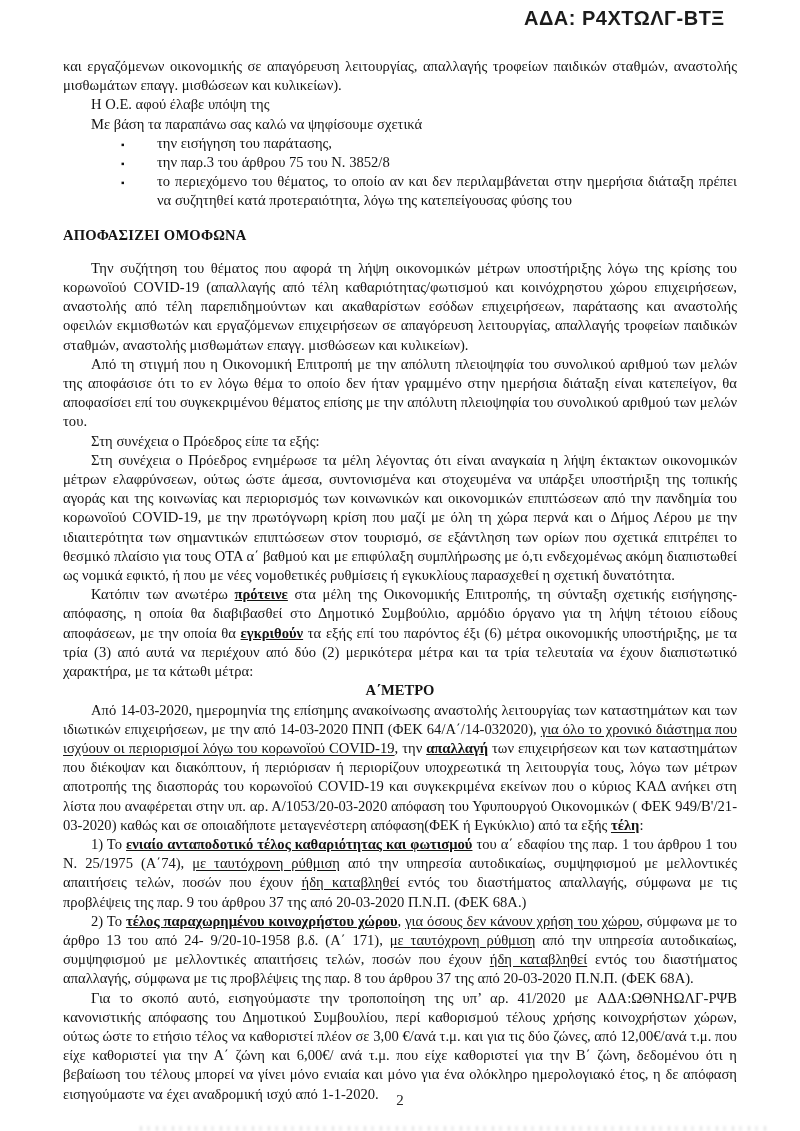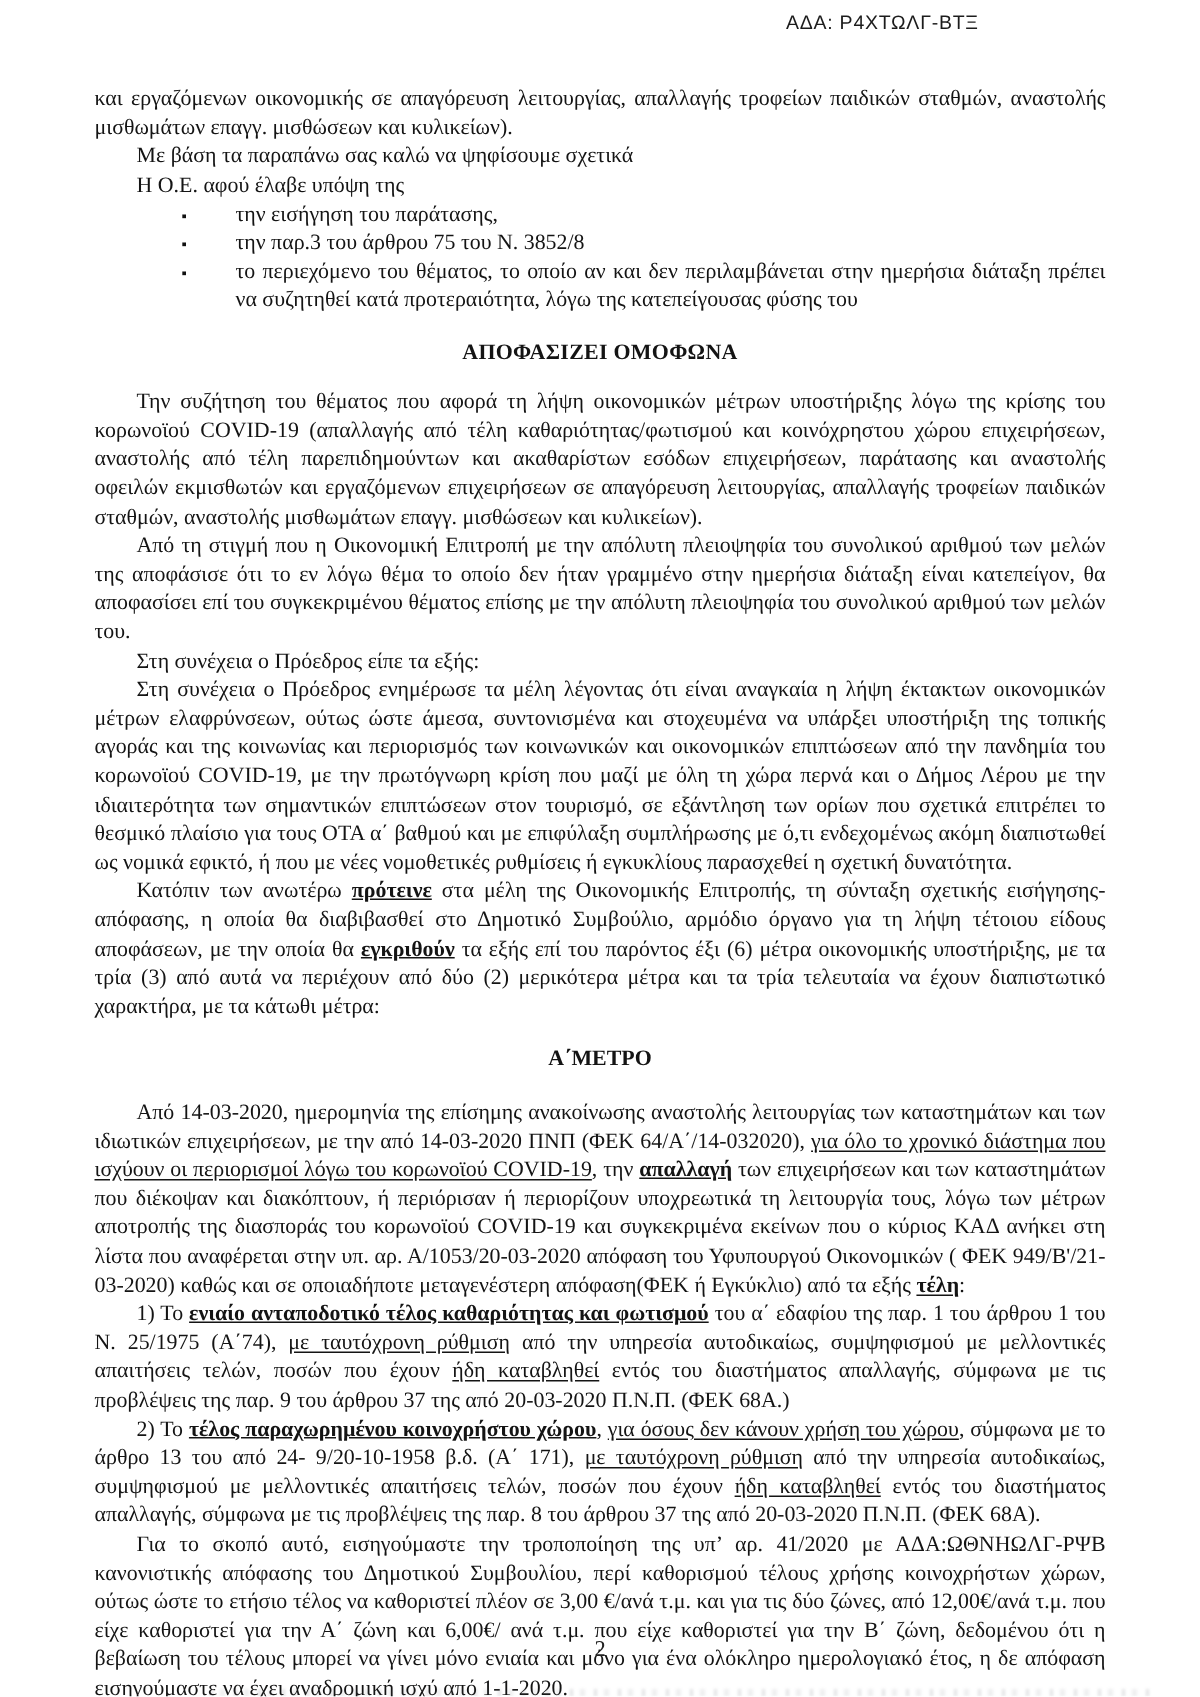--- a/index.html
+++ b/index.html
@@ -7,35 +7,36 @@
     position:relative;
     width:800px;height:1131px;
     background:#ffffff;
     overflow:hidden;
     font-family:"Liberation Serif","DejaVu Serif",serif;
     color:#141414;
   }
   .ada{
     position:absolute;top:7px;left:524px;
     font-family:"Liberation Sans","DejaVu Sans",sans-serif;
-    font-size:13px;letter-spacing:.5px;color:#1c1c1c;
+    font-size:20px;letter-spacing:.5px;color:#1c1c1c;
     white-space:nowrap;
+    font-weight:bold;
   }
   .docbody{
     position:absolute;left:63px;top:57px;width:674px;
     font-size:14.6px;line-height:19.2px;
     text-align:justify;
   }
   .docbody p{margin:0;}
   .docbody p.ind{text-indent:28px;}
   .h1{
-    text-align:center;font-weight:bold;
+    font-weight:bold;
     margin:15px 0 14px 0;letter-spacing:.2px;
   }
-  .h2{text-align:center;font-weight:bold;margin:16px;}
+  .h2{text-align:center;font-weight:bold;margin:0;}
   ul.bullets{
     list-style:none;margin:0 0 0 58px;padding:0;
   }
   ul.bullets li{
     position:relative;padding-left:36px;
   }
   ul.bullets li .marker{
     position:absolute;left:0;top:1px;font-size:10px;color:#111;
   }
   .b{font-weight:bold;text-decoration:underline;}
@@ -52,22 +53,22 @@
     filter:blur(1px);
   }
 </style>
 </head>
 <body>
 
 <div class="page">
   <div class="ada">ΑΔΑ: Ρ4ΧΤΩΛΓ-ΒΤΞ</div>
   <div class="docbody">
       <p><span>και εργαζόμενων οικονομικής σε απαγόρευση λειτουργίας, απαλλαγής τροφείων παιδικών σταθμών, αναστολής μισθωμάτων επαγγ. μισθώσεων και κυλικείων).</span></p>
+      <p class="ind"><span>Η Ο.Ε. αφού έλαβε υπόψη της</span></p>
       <p class="ind"><span>Με βάση τα παραπάνω σας καλώ να ψηφίσουμε σχετικά</span></p>
-      <p class="ind"><span>Η Ο.Ε. αφού έλαβε υπόψη της</span></p>
       <ul class="bullets">
         <li><span class="marker">▪</span><span>την εισήγηση του παράτασης,</span></li>
         <li><span class="marker">▪</span><span>την παρ.3 του άρθρου 75 του Ν. 3852/8</span></li>
         <li><span class="marker">▪</span><span>το περιεχόμενο του θέματος, το οποίο αν και δεν περιλαμβάνεται στην ημερήσια διάταξη πρέπει να συζητηθεί κατά προτεραιότητα, λόγω της κατεπείγουσας φύσης του</span></li>
       </ul>
       <div class="h1"><span>ΑΠΟΦΑΣΙΖΕΙ ΟΜΟΦΩΝΑ</span></div>
       <p class="ind"><span>Την συζήτηση του θέματος που αφορά τη λήψη οικονομικών μέτρων υποστήριξης λόγω της κρίσης του κορωνοϊού COVID-19 (απαλλαγής από τέλη καθαριότητας/φωτισμού και κοινόχρηστου χώρου επιχειρήσεων, αναστολής από τέλη παρεπιδημούντων και ακαθαρίστων εσόδων επιχειρήσεων, παράτασης και αναστολής οφειλών εκμισθωτών και εργαζόμενων επιχειρήσεων σε απαγόρευση λειτουργίας, απαλλαγής τροφείων παιδικών σταθμών, αναστολής μισθωμάτων επαγγ. μισθώσεων και κυλικείων).</span></p>
       <p class="ind"><span>Από τη στιγμή που η Οικονομική Επιτροπή με την απόλυτη πλειοψηφία του συνολικού αριθμού των μελών της αποφάσισε ότι το εν λόγω θέμα το οποίο δεν ήταν γραμμένο στην ημερήσια διάταξη είναι κατεπείγον, θα αποφασίσει επί του συγκεκριμένου θέματος επίσης με την απόλυτη πλειοψηφία του συνολικού αριθμού των μελών του.</span></p>
       <p class="ind"><span>Στη συνέχεια ο Πρόεδρος είπε τα εξής:</span></p>
       <p class="ind"><span>Στη συνέχεια ο Πρόεδρος ενημέρωσε τα μέλη λέγοντας ότι είναι αναγκαία η λήψη έκτακτων οικονομικών μέτρων ελαφρύνσεων, ούτως ώστε άμεσα, συντονισμένα και στοχευμένα να υπάρξει υποστήριξη της τοπικής αγοράς και της κοινωνίας και περιορισμός των κοινωνικών και οικονομικών επιπτώσεων από την πανδημία του κορωνοϊού COVID-19, με την πρωτόγνωρη κρίση που μαζί με όλη τη χώρα περνά και ο Δήμος Λέρου με την ιδιαιτερότητα των σημαντικών επιπτώσεων στον τουρισμό, σε εξάντληση των ορίων που σχετικά επιτρέπει το θεσμικό πλαίσιο για τους ΟΤΑ α΄ βαθμού και με επιφύλαξη συμπλήρωσης με ό,τι ενδεχομένως ακόμη διαπιστωθεί ως νομικά εφικτό, ή που με νέες νομοθετικές ρυθμίσεις ή εγκυκλίους παρασχεθεί η σχετική δυνατότητα.</span></p>

